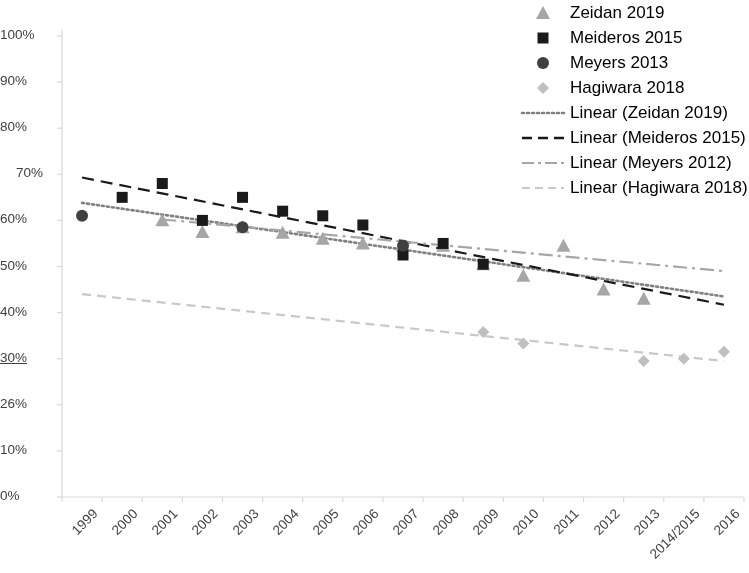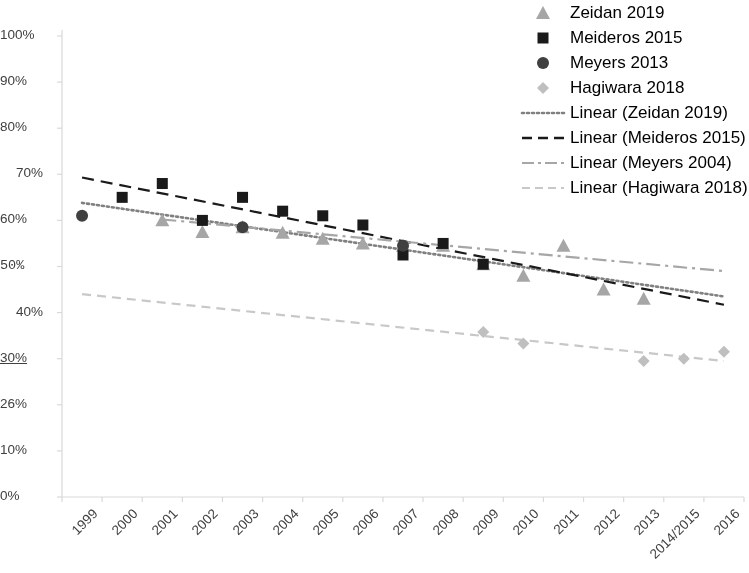--- a/index.html
+++ b/index.html
@@ -144,22 +144,22 @@
         <polygon points="683.8235294117646,352.70000000000005 689.8235294117646,358.70000000000005 683.8235294117646,364.70000000000005 677.8235294117646,358.70000000000005" fill="#bfbfbf"></polygon>
         <polygon points="723.9411764705883,345.78499999999997 729.9411764705883,351.78499999999997 723.9411764705883,357.78499999999997 717.9411764705883,351.78499999999997" fill="#bfbfbf"></polygon>
       </g>
     </svg>
 
   <div id="ytick-layer">
       <div class="axis-tick-label ytick" style="left: 0px; top: 488px;">0%</div>
       <div class="axis-tick-label ytick" style="left: 0px; top: 441.9px;">10%</div>
       <div class="axis-tick-label ytick" style="left: 0px; top: 395.8px;">26%</div>
       <div class="axis-tick-label ytick" style="left: 0px; top: 349.7px; text-decoration: underline;">30%</div>
-      <div class="axis-tick-label ytick" style="left: 16px; top: 303.6px;">40%</div>
-      <div class="axis-tick-label ytick" style="left: 0px; top: 257.5px; font-family: Liberation Mono, monospace;">50%</div>
+      <div class="axis-tick-label ytick" style="left: 0px; top: 303.6px;">40%</div>
+      <div class="axis-tick-label ytick" style="left: 0px; top: 257.5px;">50%</div>
       <div class="axis-tick-label ytick" style="left: 0px; top: 211.4px;">60%</div>
       <div class="axis-tick-label ytick" style="left: 0px; top: 165.3px; padding-left: 16px;">70%</div>
       <div class="axis-tick-label ytick" style="left: 0px; top: 119.2px;">80%</div>
       <div class="axis-tick-label ytick" style="left: 0px; top: 73.1px;">90%</div>
       <div class="axis-tick-label ytick" style="left: 0px; top: 27px;">100%</div>
     </div>
   <div id="xtick-layer">
       <div class="axis-tick-label xtick" style="left: -9.94118px; width: 100px; top: 506px;">1999</div>
       <div class="axis-tick-label xtick" style="left: 30.1765px; width: 100px; top: 506px;">2000</div>
       <div class="axis-tick-label xtick" style="left: 70.2941px; width: 100px; top: 506px;">2001</div>
@@ -227,21 +227,21 @@
           </svg>
         </div>
         <span class="legend-label">Linear (Meideros 2015)</span>
       </div>
       <div class="legend-row">
         <div class="legend-key">
           <svg width="46" height="22" class="key-svg">
             <line x1="2" y1="11" x2="44" y2="11" stroke="#a6a6a6" stroke-width="2.2" stroke-dasharray="12,4,3,4" stroke-linecap="butt"></line>
           </svg>
         </div>
-        <span class="legend-label">Linear (Meyers 2004)</span>
+        <span class="legend-label">Linear (Meyers 2012)</span>
       </div>
       <div class="legend-row">
         <div class="legend-key">
           <svg width="46" height="22" class="key-svg">
             <line x1="2" y1="11" x2="44" y2="11" stroke="#c8c8c8" stroke-width="2.2" stroke-dasharray="8,5" stroke-linecap="butt"></line>
           </svg>
         </div>
         <span class="legend-label">Linear (Hagiwara 2018)</span>
       </div>
     </div>

